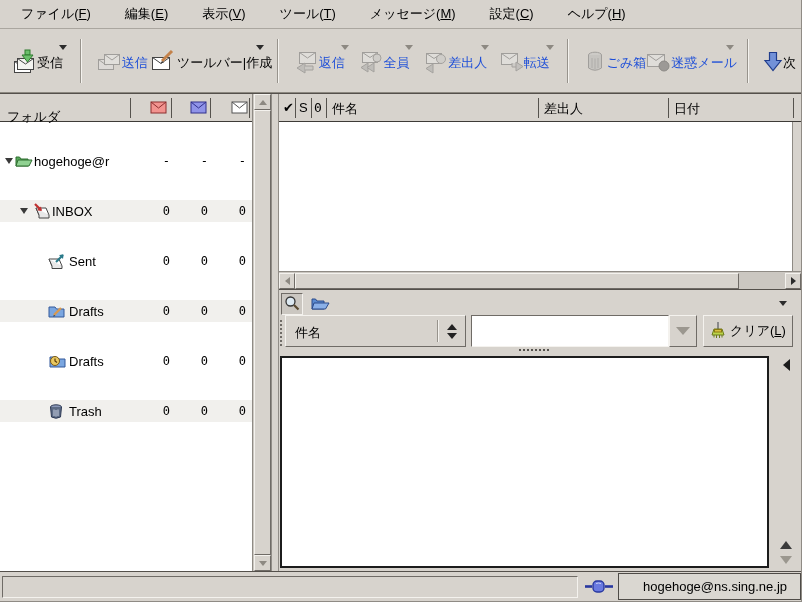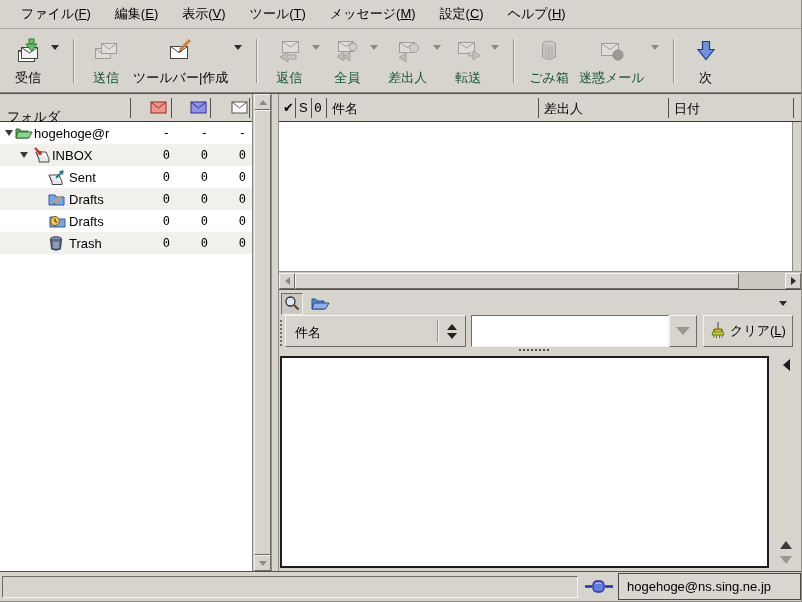--- a/index.html
+++ b/index.html
@@ -3,55 +3,55 @@
 <meta charset="utf-8">
 <style>
   * { margin:0; padding:0; box-sizing:border-box; }
   html,body { width:802px; height:602px; }
   body { font-family:"Liberation Sans","DejaVu Sans",sans-serif; font-size:13px; color:#000; }
   .win { position:relative; width:802px; height:602px; background:#d7d3cd; overflow:hidden;
          border-right:1px solid #8f8b85; border-bottom:1px solid #8f8b85; }
 
   
   .menubar { position:absolute; left:0; top:0; width:802px; height:29px;
-             display:flex; align-items:center; padding-left:10px; gap:2px;
+             display:flex; align-items:center; padding-left:10px; gap:12px;
              border-bottom:1px solid #aaa69f; background:#d7d3cd;text-align:center; }
   .menu-item { padding:4px 11px; white-space:nowrap; cursor:default; }
   .mn { text-decoration:underline; }
 
   
   .toolbar { position:absolute; left:0; top:30px; width:802px; height:63px;
              display:flex; align-items:center; padding-left:6px;
              border-bottom:1px solid #8c8880; background:#d7d3cd; }
-  .tbtn { display:flex; flex-direction:column; align-items:center; justify-content:flex-start;
+  .tbtn { display:flex; flex-direction:row; align-items:center; justify-content:flex-start;
           padding:3px 5px 2px 5px; min-width:44px; }
   .tbtn .ticon { height:30px; display:flex; align-items:center; justify-content:center; }
   .tbtn .tlabel { margin-top:3px; white-space:nowrap; }
-  .tbtn.disabled .tlabel { color:#14532d; }
+  .tbtn.disabled .tlabel { color:#1d4ed8; }
   .tbtn.disabled .ticon svg { filter:grayscale(1) opacity(.42); }
   .tdrop { width:14px; height:30px; display:flex; align-items:center; justify-content:center;
            margin-top:-16px; align-self:flex-start; margin-left:-2px; margin-right:2px; position:relative; top:18px;}
   .tri-down { width:0; height:0; border-left:4px solid transparent; border-right:4px solid transparent;
               border-top:5px solid #2b2b2b; }
   .tri-down.gray { border-top-color:#8d8982; }
   .tsep { width:2px; height:44px; margin:0 9px; border-left:1px solid #97938c; border-right:1px solid #f4f2ee; }
 
   
   .main { position:absolute; left:0; top:93px; width:802px; height:479px;
           border-top:1px solid #54504b; border-bottom:1px solid #54504b; background:#d7d3cd; }
 
   
   .folder-pane { position:absolute; left:0; top:0; width:252px; height:477px; background:#fff; }
   .fp-header { position:absolute; left:0; top:0; width:252px; height:28px; background:#d7d3cd;
                border-bottom:1px solid #3e3b37; }
   .fp-title { position:absolute; left:7px; top:14px; }
   .hsep { position:absolute; top:4px; width:1px; height:20px; background:#55524d; }
   .fp-hicon { position:absolute; top:7px; }
   .fp-rows { position:absolute; left:0; top:28px; width:252px; }
-  .frow { position:relative; height:22px; background:#fff; }
+  .frow { position:relative; height:22px; background:#fff;margin-top:28px; }
   .frow.alt { background:#f1f0ed; }
   .expander { position:absolute; top:8px; width:0; height:0;
               border-left:4px solid transparent; border-right:4px solid transparent;
               border-top:6px solid #3a3a3a; }
   .ficon { position:absolute; top:3px; }
   .fname { position:absolute; top:4px; white-space:nowrap; }
   .fcnt { position:absolute; top:4px; width:34px; text-align:right;
           font-family:"DejaVu Sans Mono","Liberation Mono",monospace; font-size:12px; }
   .c1 { left:136px; } .c2 { left:174px; } .c3 { left:212px; }
 
@@ -136,21 +136,21 @@
   .mv-down { position:absolute; left:501px; top:203px; width:0; height:0;
              border-left:6px solid transparent; border-right:6px solid transparent;
              border-top:8px solid #9b978f; }
 
   
   .statusbar { position:absolute; left:0; top:572px; width:802px; height:30px; background:#d7d3cd; }
   .sb-panel { position:absolute; left:2px; top:4px; width:576px; height:22px; background:#d7d3cd;
               border:1px solid; border-color:#6f6b66 #f4f2ee #f4f2ee #6f6b66; }
   .sb-plug { position:absolute; left:584px; top:7px; }
   .sb-account { position:absolute; left:618px; top:1px; width:183px; height:27px; background:#dad7d1;
-                border:1px solid #4e4b47; display:flex; align-items:center; padding-left:8px;
+                border:1px solid #4e4b47; display:flex; align-items:center; padding-left:24px;
                 white-space:nowrap; overflow:hidden; }
 </style>
 </head>
 <body>
 
 <div class="win">
 
   <div class="menubar">
     <div class="menu-item"><span>ファイル(</span><span class="mn">F</span><span>)</span></div>
     <div class="menu-item"><span>編集(</span><span class="mn">E</span><span>)</span></div>

